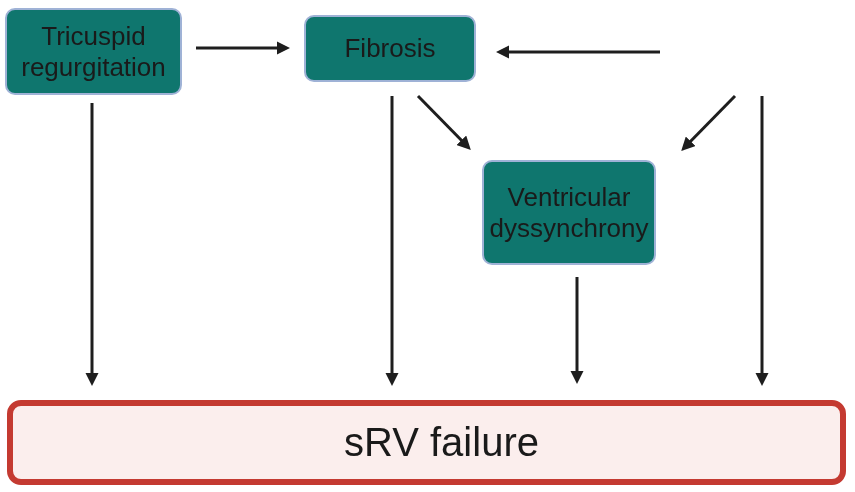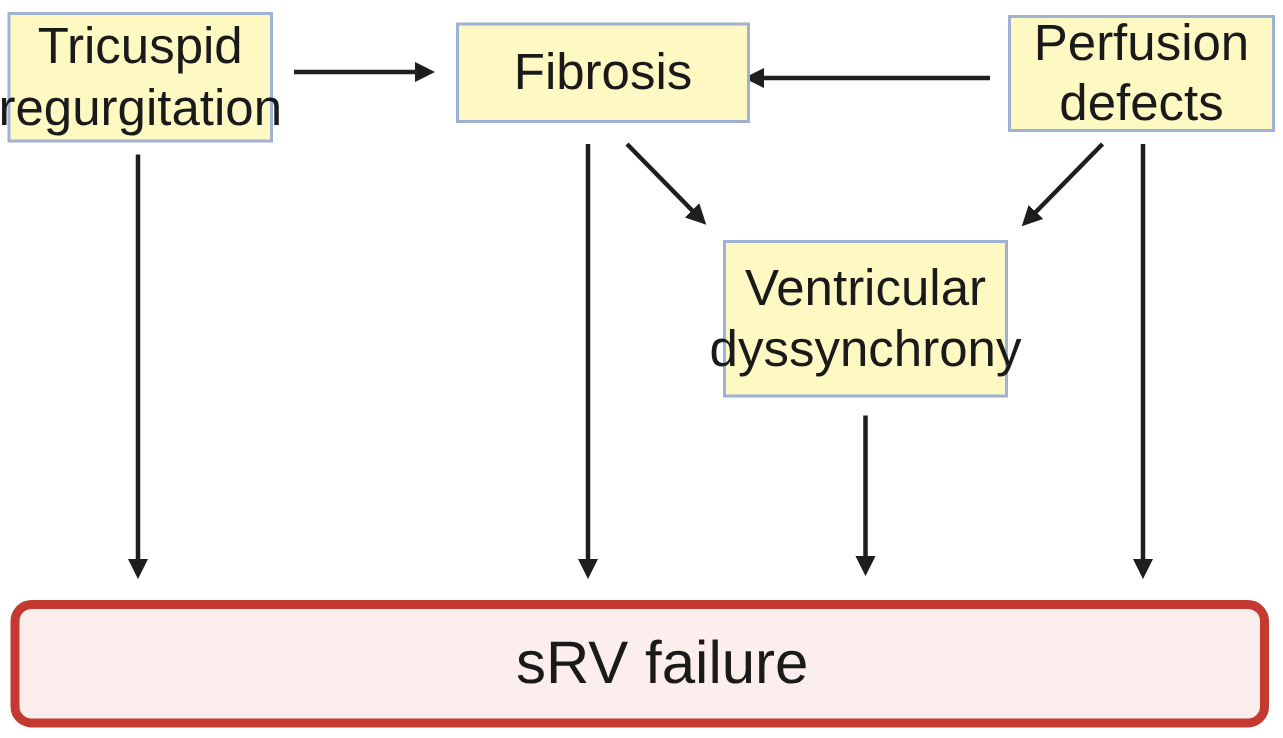--- a/index.html
+++ b/index.html
@@ -18,36 +18,36 @@
   .edges-layer {
     position: absolute;
     left: 0;
     top: 0;
     width: 855px;
     height: 492px;
   }
   .node {
     position: absolute;
     box-sizing: border-box;
-    background: #fef9c3;
+    background: #0f766e;
     border: 2px solid #9fb2d6;
-    border-radius: 0;
+    border-radius: 10px;
     display: flex;
     align-items: center;
     justify-content: center;
     text-align: center;
     color: #1a1a1a;
-    font-size: 34px;
+    font-size: 26px;
     line-height: 1.18;
     padding: 4px 10px;
   }
   .node-tricuspid   { left: 5px;   top: 8px;   width: 177px; height: 87px;  }
-  .node-fibrosis    { left: 304px; top: 15px;  width: 196px; height: 67px;  }
+  .node-fibrosis    { left: 304px; top: 15px;  width: 172px; height: 67px;  }
   .node-perfusion   { left: 672px; top: 10px;  width: 178px; height: 78px;  }
-  .node-dyssynchrony{ left: 482px; top: 160px; width: 190px; height: 105px; text-align: center; }
+  .node-dyssynchrony{ left: 482px; top: 160px; width: 174px; height: 105px; text-align: center; }
   .node-failure {
     left: 7px;
     top: 400px;
     width: 839px;
     height: 85px;
     background: #fbeeed;
     border: 6px solid #c43a31;
     border-radius: 14px;
     font-size: 40px;
     padding-left: 40px;
@@ -77,23 +77,20 @@
   </svg>
 
   <div class="node node-tricuspid">
     <span>Tricuspid regurgitation</span>
   </div>
 
   <div class="node node-fibrosis">
     <span>Fibrosis</span>
   </div>
 
-  <div class="node node-perfusion">
-    <span>Perfusion defects</span>
-  </div>
 
   <div class="node node-dyssynchrony">
     <span>Ventricular dyssynchrony</span>
   </div>
 
   <div class="node node-failure">
     <span>sRV failure</span>
   </div>
 
 </div>

